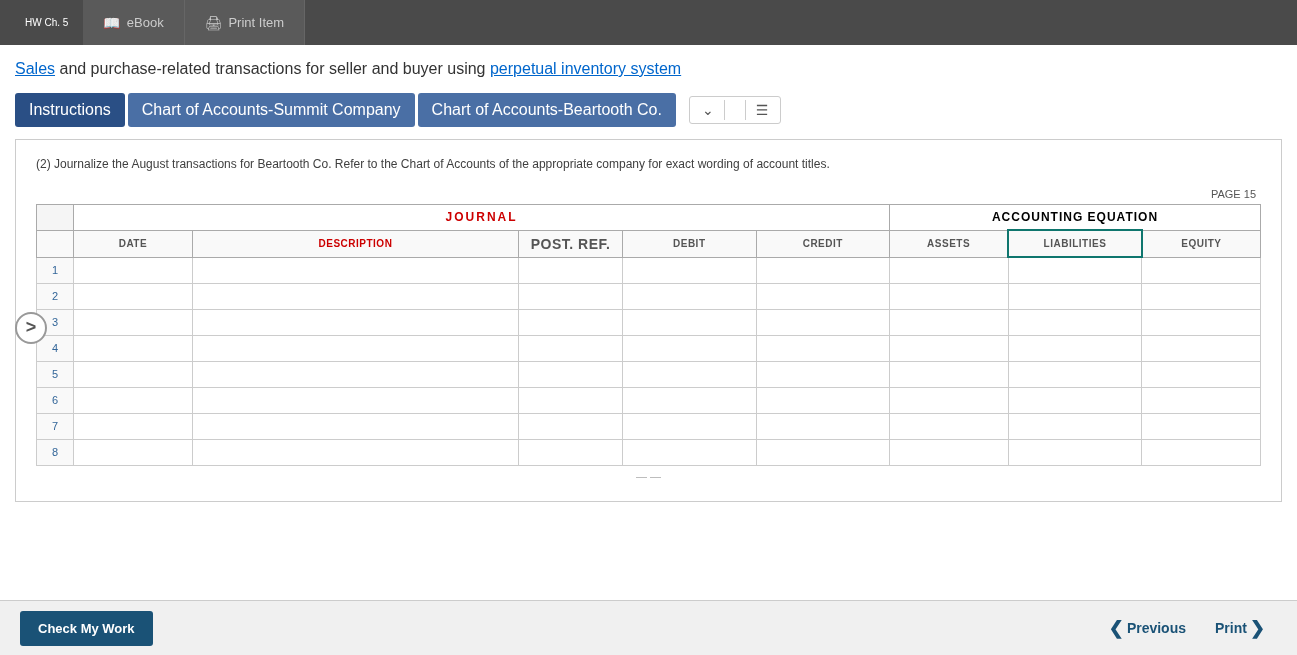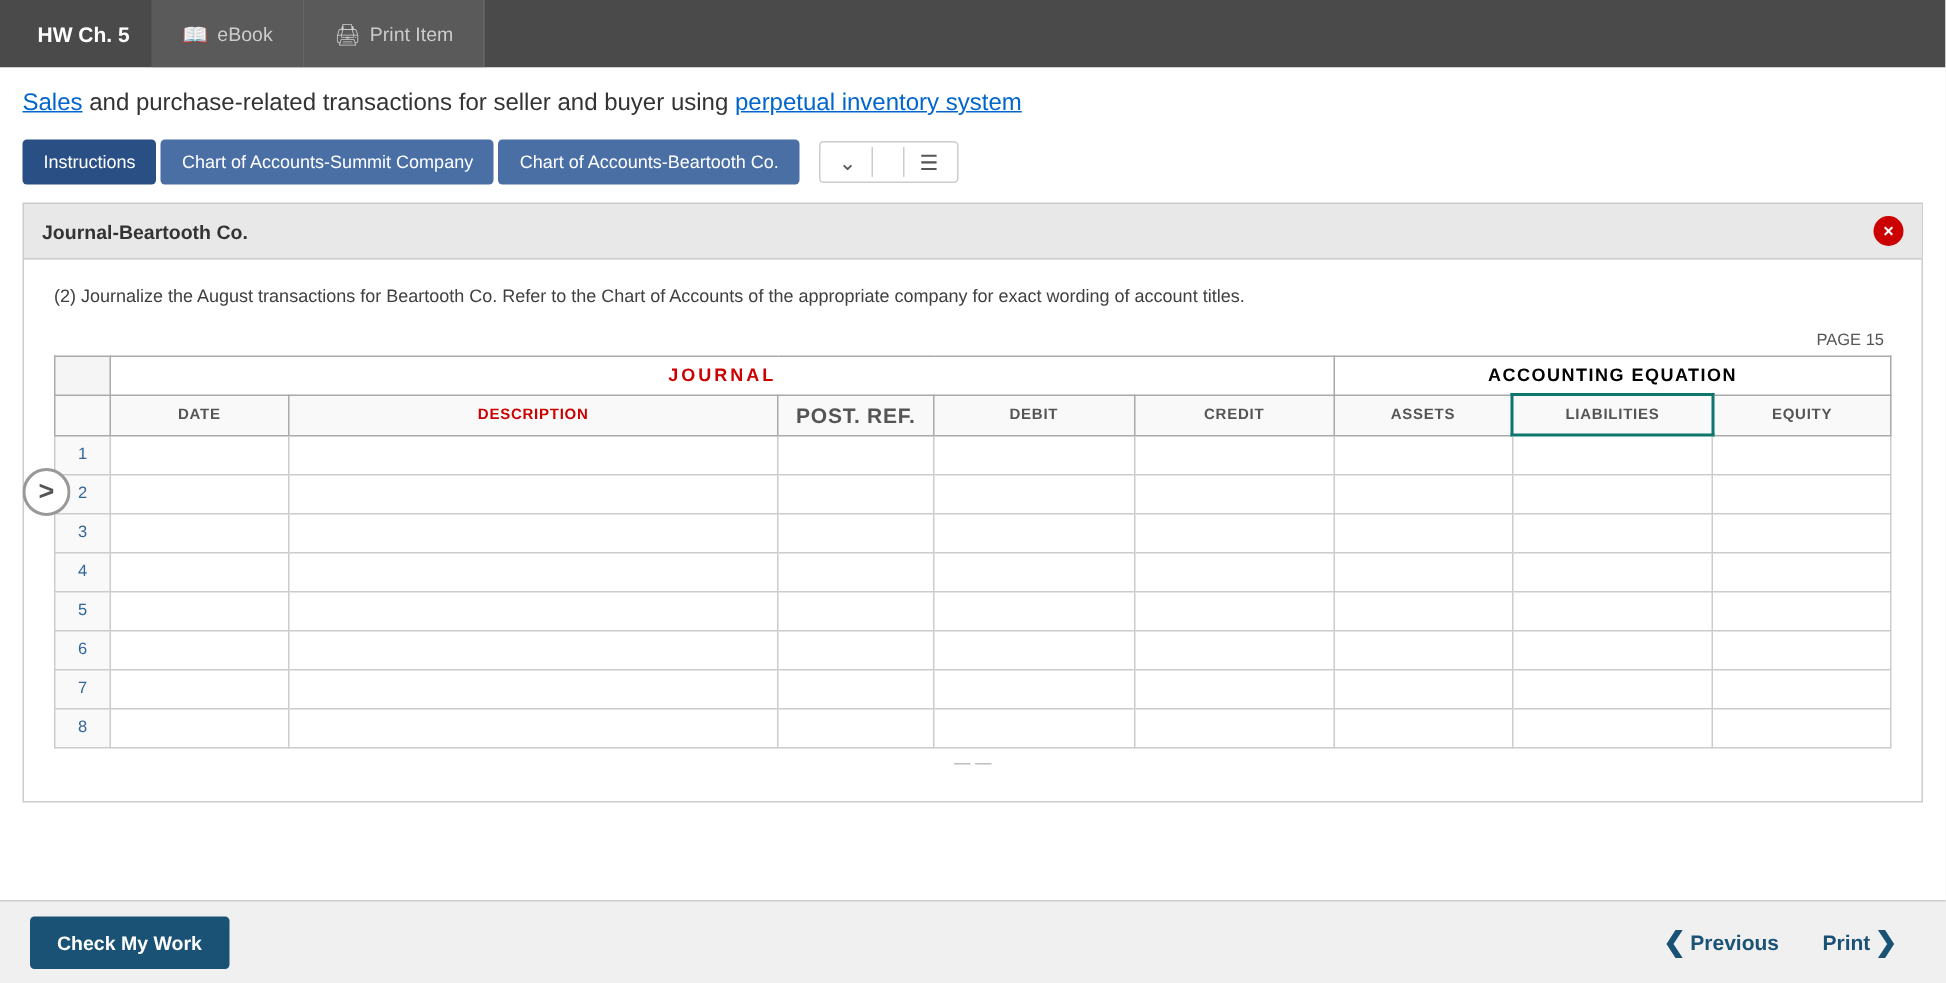--- a/index.html
+++ b/index.html
@@ -9,22 +9,22 @@
     .top-bar {
       background: #4a4a4a;
       height: 45px;
       display: flex;
       align-items: center;
       padding: 0 10px;
       gap: 0;
     }
     .top-bar-title {
       color: #fff;
-      font-weight: bold;
-      font-size: 14px;
+      font-weight: normal;
+      font-size: 10px;
       padding: 0 15px;
     }
     .top-tab {
       background: #5a5a5a;
       color: #ccc;
       padding: 0 20px;
       height: 45px;
       display: flex;
       align-items: center;
       gap: 6px;
@@ -59,21 +59,21 @@
       display: flex;
       align-items: center;
       gap: 3px;
       margin-bottom: 12px;
     }
     .tab-btn {
       background: #4a6fa5;
       color: #fff;
       border: none;
       padding: 8px 14px;
-      font-size: 12px;
+      font-size: 16px;
       cursor: pointer;
       border-radius: 3px;
     }
     .tab-btn.active { background: #2a4f85; }
 
     .tab-controls {
       display: flex;
       align-items: center;
       gap: 4px;
       margin-left: 10px;
@@ -319,24 +319,20 @@
     <div class="tab-controls">
       <button>⌄</button>
       <div class="divider-v"></div>
       <button></button>
       <div class="divider-v"></div>
       <button>☰</button>
     </div>
   </div>
 
   <div class="journal-panel">
-    <div class="journal-panel-header">
-      <span>Journal-Beartooth Co.</span>
-      <button class="close-btn">×</button>
-    </div>
     <div class="journal-body">
       <p class="instruction-text">(2) Journalize the August transactions for Beartooth Co. Refer to the Chart of Accounts of the appropriate company for exact wording of account titles.</p>
 
       <div class="page-label">PAGE 15</div>
 
       <table class="journal-table">
         <thead>
           <tr class="section-header">
             <th colspan="1" style="border:1px solid #aaa; background:#f5f5f5;"></th>
             <th colspan="5" class="journal-section" style="border:1px solid #aaa; color:#c00; font-size:12px; font-weight:bold; letter-spacing:2px;">JOURNAL</th>

